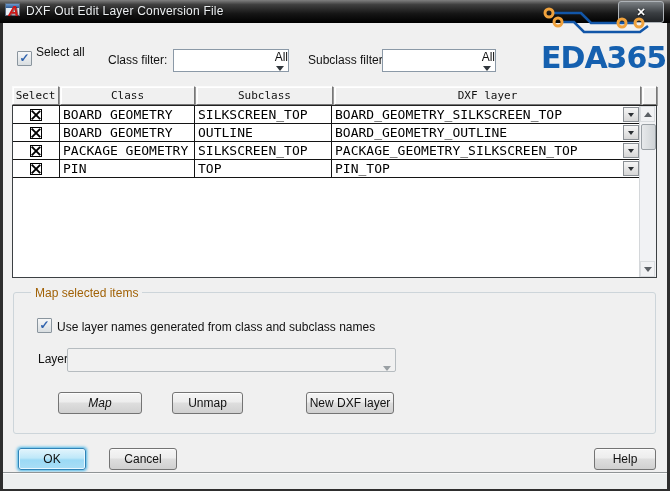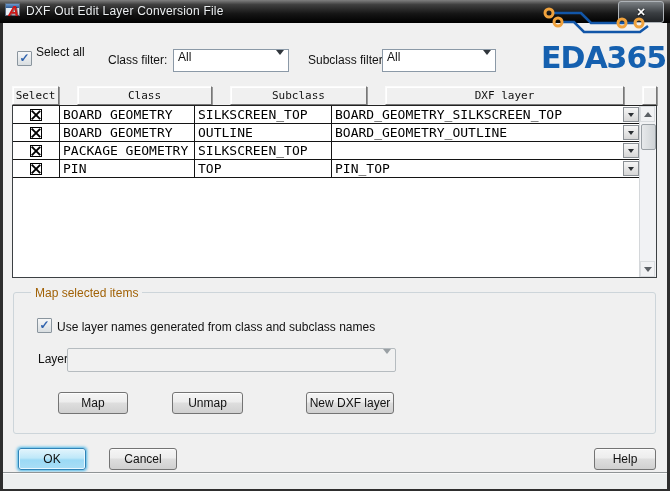--- a/index.html
+++ b/index.html
@@ -28,37 +28,37 @@
   
   #logo-circuit{position:absolute;left:536px;top:2px;z-index:5;}
   #logo-text{position:absolute;left:541px;top:40px;width:122px;color:#1560af;
     font-family:"DejaVu Sans",sans-serif;font-weight:bold;font-size:30px;letter-spacing:-1px;}
 
   
   .label{position:absolute;font-size:12px;color:#111;}
   .checkbox{position:absolute;width:13px;height:13px;border:1px solid #8a959e;border-radius:1px;
     background:linear-gradient(#f6f7f8,#d9dee1);display:flex;align-items:center;justify-content:center;}
   .checkbox .tick{color:#2f62ad;font-size:12px;font-weight:bold;line-height:10px;margin-top:-2px;}
-  .combo{position:absolute;background:#fff;border:1px solid #8b99a7;display:flex;align-items:flex-start;}
+  .combo{position:absolute;background:#fff;border:1px solid #8b99a7;display:flex;align-items:flex-end;flex-direction:column;}
   .combo .val{flex:1;font-size:12px;padding-left:4px;color:#111;}
   .combo .dd{width:16px;display:flex;align-items:center;justify-content:center;}
   .arr-dn{width:0;height:0;border-left:4px solid transparent;border-right:4px solid transparent;border-top:5px solid #30363c;}
   .arr-up-sm{width:0;height:0;border-left:4px solid transparent;border-right:4px solid transparent;border-bottom:5px solid #5c6166;}
   .arr-dn-sm{width:0;height:0;border-left:4px solid transparent;border-right:4px solid transparent;border-top:5px solid #5c6166;}
 
   #cb-select-all{left:17px;top:51px;}
   #lbl-select-all{left:36px;top:45px;}
   #lbl-class-filter{left:108px;top:53px;}
   #combo-class{left:173px;top:49px;width:114px;height:21px;}
   #lbl-subclass-filter{left:308px;top:53px;}
   #combo-subclass{left:382px;top:49px;width:112px;height:21px;}
 
   
   #table{position:absolute;left:12px;top:86px;width:645px;height:192px;font-family:"DejaVu Sans Mono",monospace;}
-  #thead{display:flex;height:19px;gap:18px;}
+  #thead{display:flex;height:19px;gap:1px;}
   .hcell{box-sizing:border-box;background:#f0f0f0;border:1px solid #777;border-top-color:#fbfbfb;border-left-color:#fbfbfb;
     box-shadow:inset 1px 1px 0 #fff, 1px 1px 0 #9a9a9a;display:flex;align-items:center;justify-content:center;
     font-size:11px;color:#111;}
   .w-sel{width:47px;} .w-class{width:135px;} .w-sub{width:137px;} .w-dxf{flex:1;} .w-stub{width:15px;}
   #tbody{position:relative;box-sizing:border-box;height:173px;background:#fff;border:1px solid #3c4043;border-top-color:#222;}
   #rows-host{position:absolute;left:0;top:0;right:16px;bottom:0;overflow:hidden;}
   .trow{display:flex;height:17px;border-bottom:1px solid #141414;}
   .tc{box-sizing:border-box;border-right:1px solid #141414;display:flex;align-items:center;font-size:13px;color:#000;
     white-space:nowrap;overflow:hidden;text-align:right;}
   .c-sel{width:47px;justify-content:center;}
@@ -87,21 +87,21 @@
   #lbl-use-names{left:57px;top:320px;}
   #lbl-layer{left:38px;top:352px;}
   #combo-layer{left:67px;top:348px;width:327px;height:22px;background:#f1f1f1;border:1px solid #b6bcc0;border-radius:2px;}
   #combo-layer .arr-dis{width:0;height:0;border-left:4px solid transparent;border-right:4px solid transparent;border-top:5px solid #9aa0a4;}
 
   
   .btn{position:absolute;box-sizing:border-box;border:1px solid #747474;border-radius:3px;
     background:linear-gradient(#f5f5f5,#ededed 45%,#dedede 50%,#d0d0d0);
     box-shadow:inset 0 1px 0 rgba(255,255,255,.8);
     display:flex;align-items:center;justify-content:center;font-size:12px;color:#111;cursor:pointer;}
-  #btn-map{left:58px;top:392px;width:70px;height:22px;}
+  #btn-map{left:58px;top:392px;width:84px;height:22px;font-style:italic;}
   #btn-unmap{left:172px;top:392px;width:71px;height:22px;}
   #btn-newdxf{left:306px;top:392px;width:88px;height:22px;}
   #btn-ok{left:18px;top:448px;width:68px;height:22px;border-color:#2f83b7;
     background:linear-gradient(#e2f4fc,#bfe8f9 45%,#9bd9f5 55%,#a9def6);
     box-shadow:0 0 3px 1px #48b5e6, inset 0 0 0 1px #e8f8ff;}
   #btn-cancel{left:109px;top:448px;width:68px;height:22px;}
   #btn-help{left:594px;top:448px;width:62px;height:22px;}
 
   
   #bottom-sep{position:absolute;left:3px;top:472px;width:664px;height:1px;background:#8f9496;}
@@ -194,20 +194,21 @@
               </span>
             </div>
           </div>
           <div class="trow">
             <div class="tc c-sel">
               <span class="xbox"></span>
             </div>
             <div class="tc c-class">PACKAGE GEOMETRY</div>
             <div class="tc c-sub">SILKSCREEN_TOP</div>
             <div class="tc c-dxf">
+              <span class="dxf-text">PACKAGE_GEOMETRY_SILKSCREEN_TOP</span>
               <span class="cellbtn">
                 <span class="t"></span>
               </span>
             </div>
           </div>
           <div class="trow">
             <div class="tc c-sel">
               <span class="xbox"></span>
             </div>
             <div class="tc c-class">PIN</div>

